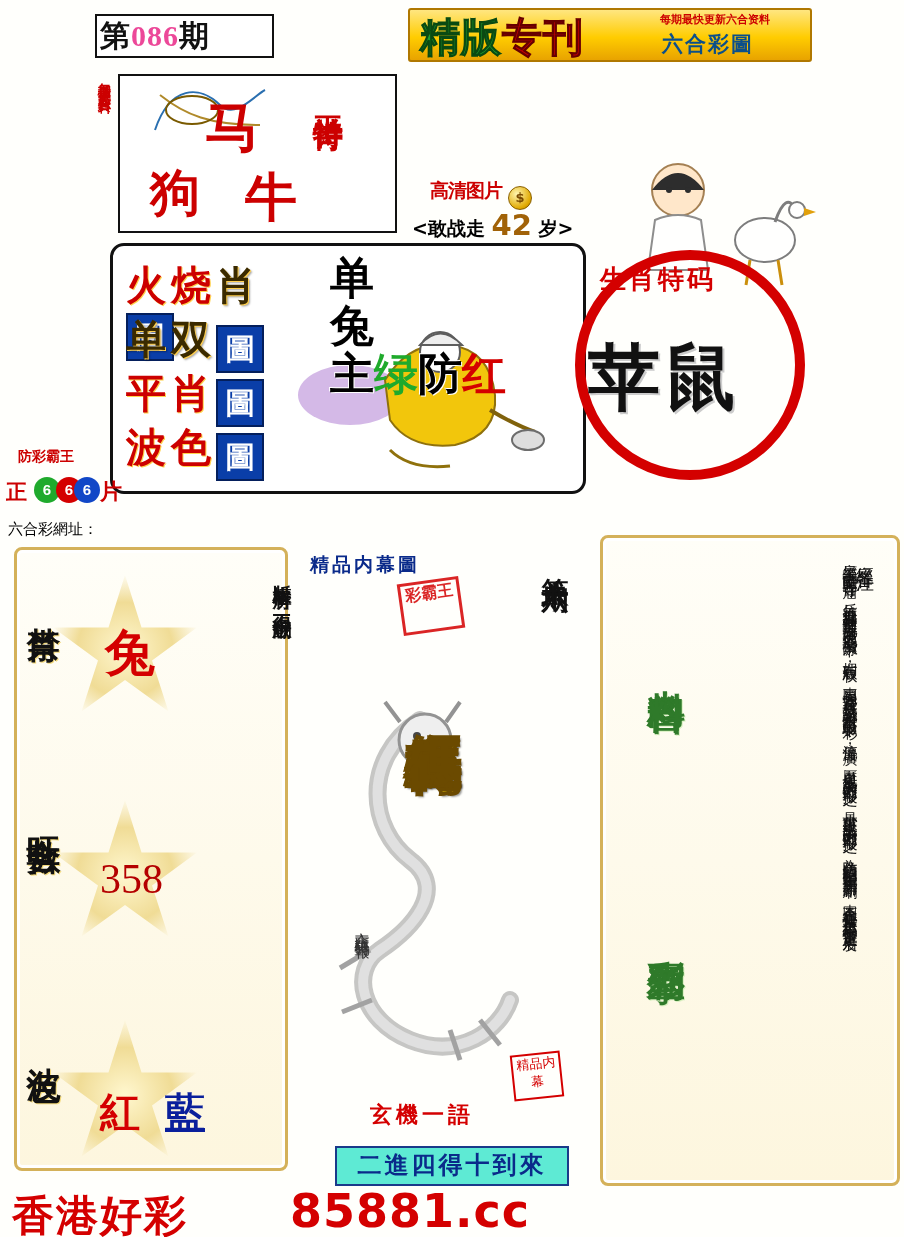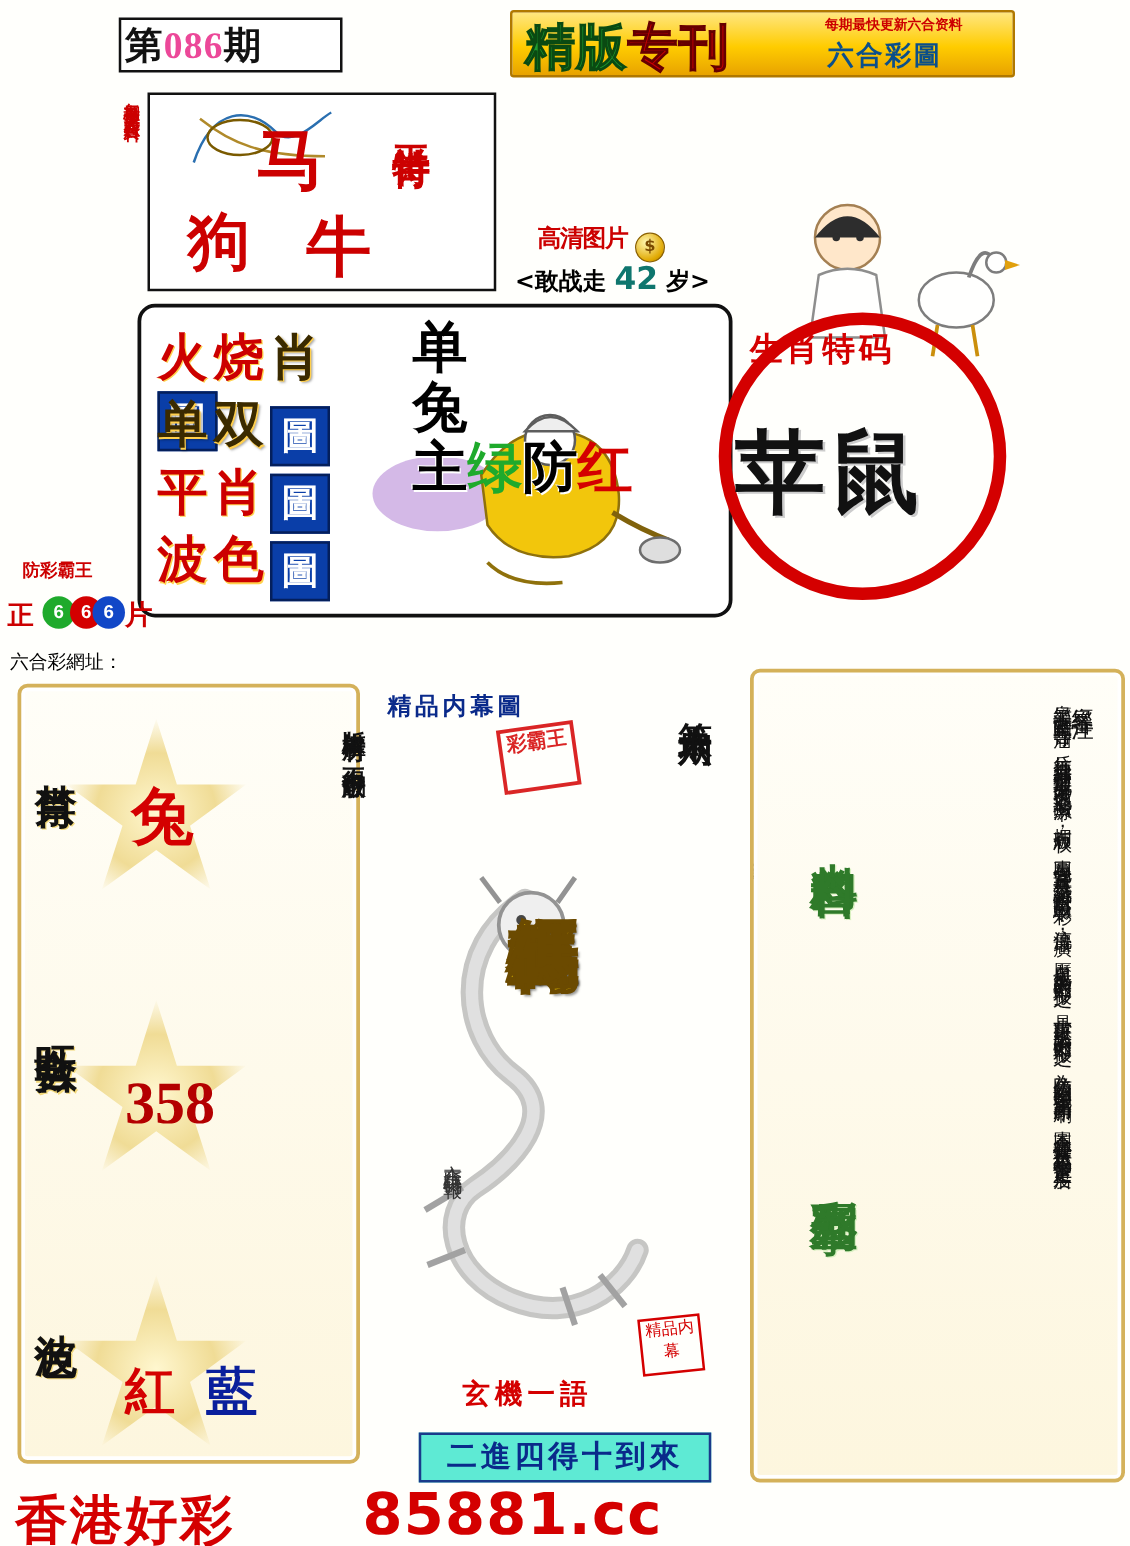--- a/index.html
+++ b/index.html
@@ -109,21 +109,21 @@
   
   .tag42-img {
     left: 430px; top: 178px;
     font-size: 19px; font-weight: bold; color: #cc0000;
     letter-spacing: -1px;
   }
   .tag42 {
     left: 412px; top: 208px;
     font-size: 19px; font-weight: bold; color: #000;
   }
-  .tag42 .num { color: #0f766e; font-size: 25px; margin-top: 33px; }
+  .tag42 .num { color: #a16207; font-size: 29px; margin-top: 33px; }
   .coin {
     left: 508px; top: 186px; width: 22px; height: 22px;
     border-radius: 50%;
     background: radial-gradient(circle at 35% 32%, #fff6b0, #e0a800 70%, #9c6f00);
     border: 1px solid #8a6000;
     color: #7a4a00; font-size: 13px; font-weight: bold;
     text-align: center; line-height: 21px;
   }
 
   
@@ -233,21 +233,21 @@
   .pL1 { left: 20px; top: 600px; }
   .pL2 { left: 20px; top: 810px; }
   .pL3 { left: 20px; top: 1040px; }
   .tu-label {
     left: 105px; top: 620px;
     font-size: 50px; font-weight: bold; color: #d40000;
     font-family: "Liberation Serif", serif;
   }
   .num358 {
     left: 100px; top: 855px;
-    font-size: 48px; font-weight: bold; color: #b40000;
+    font-size: 42px; font-weight: normal; color: #b40000;
     font-family: "Liberation Serif", serif;
   }
   .col-red {
     left: 100px; top: 1085px;
     font-size: 40px; font-weight: bold; color: #d40000;
     font-family: "Liberation Serif", serif;
   }
   .col-blue {
     left: 165px; top: 1085px;
     font-size: 40px; font-weight: bold; color: #0a1f9c;

